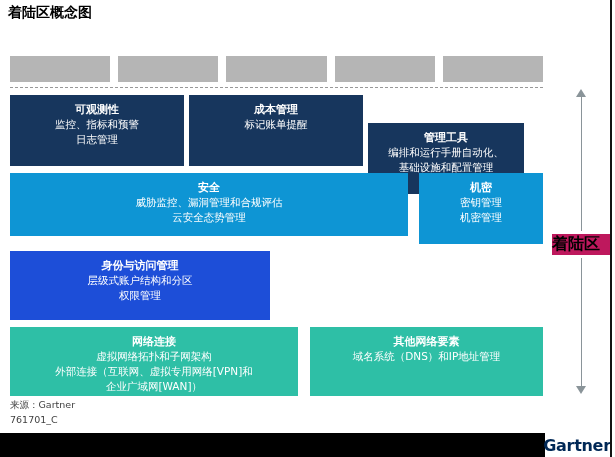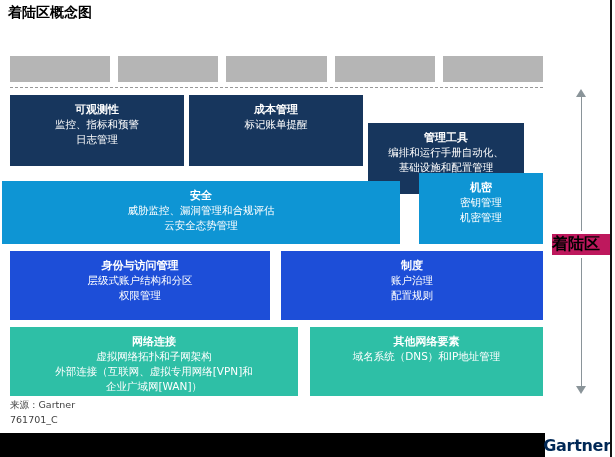--- a/index.html
+++ b/index.html
@@ -25,21 +25,21 @@
   .box.lblue { background:#1d4ed8; }
   .box.teal { background:#2EBFA6; }
   .box-title { font-weight:bold; font-size:11px; line-height:15px; }
   .box-line  { font-size:10.5px; line-height:15px; }
 
   
   .b-obs  { left:10px;  top:95px;  width:174px; height:71px; }
   .b-cost { left:189px; top:95px;  width:174px; height:71px; }
   .b-tool { left:368px; top:95px;  width:156px; height:71px;margin-top:28px; }
   
-  .b-sec  { left:2px;  top:173px; width:398px; height:63px;margin-top:8px; }
+  .b-sec  { left:10px;  top:173px; width:398px; height:63px; }
   .b-scr  { left:419px; top:173px; width:124px; height:71px; }
   
   .b-iam  { left:10px;  top:251px; width:260px; height:69px; }
   .b-pol  { left:281px; top:251px; width:262px; height:69px; }
   
   .b-net  { left:10px;  top:327px; width:288px; height:69px; }
   .b-onet { left:310px; top:327px; width:233px; height:69px; }
 
   
   .arrow-line { position:absolute; left:581px; width:1px; background:#8A9499; }
@@ -104,25 +104,20 @@
     <div class="box-title">机密</div>
     <div class="box-line">密钥管理</div>
     <div class="box-line">机密管理</div>
   </div>
 
   <div class="box lblue b-iam">
     <div class="box-title">身份与访问管理</div>
     <div class="box-line">层级式账户结构和分区</div>
     <div class="box-line">权限管理</div>
   </div>
-  <div class="box lblue b-pol">
-    <div class="box-title">制度</div>
-    <div class="box-line">账户治理</div>
-    <div class="box-line">配置规则</div>
-  </div>
 
   <div class="box teal b-net">
     <div class="box-title">网络连接</div>
     <div class="box-line">虚拟网络拓扑和子网架构</div>
     <div class="box-line">外部连接（互联网、虚拟专用网络[VPN]和</div>
     <div class="box-line">企业广域网[WAN]）</div>
   </div>
   <div class="box teal b-onet">
     <div class="box-title">其他网络要素</div>
     <div class="box-line">域名系统（DNS）和IP地址管理</div>

